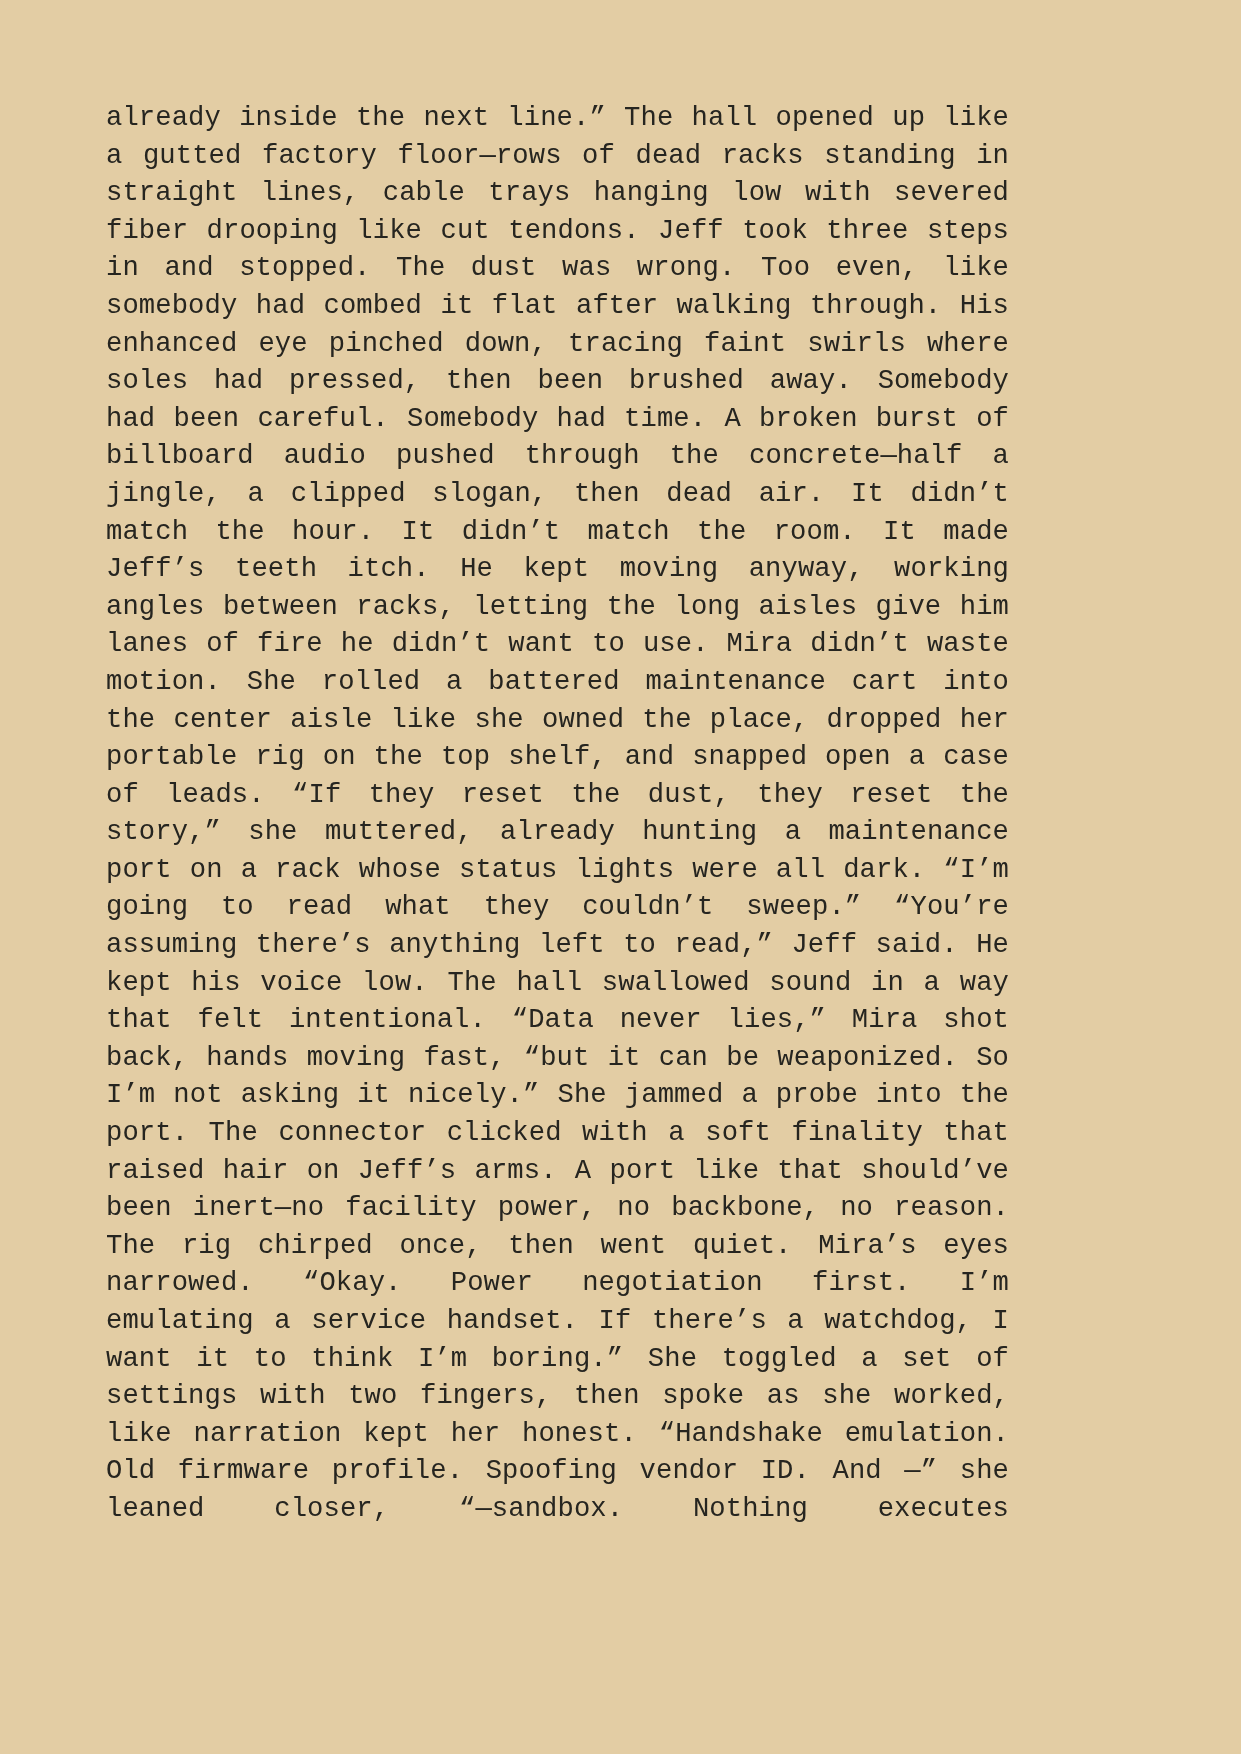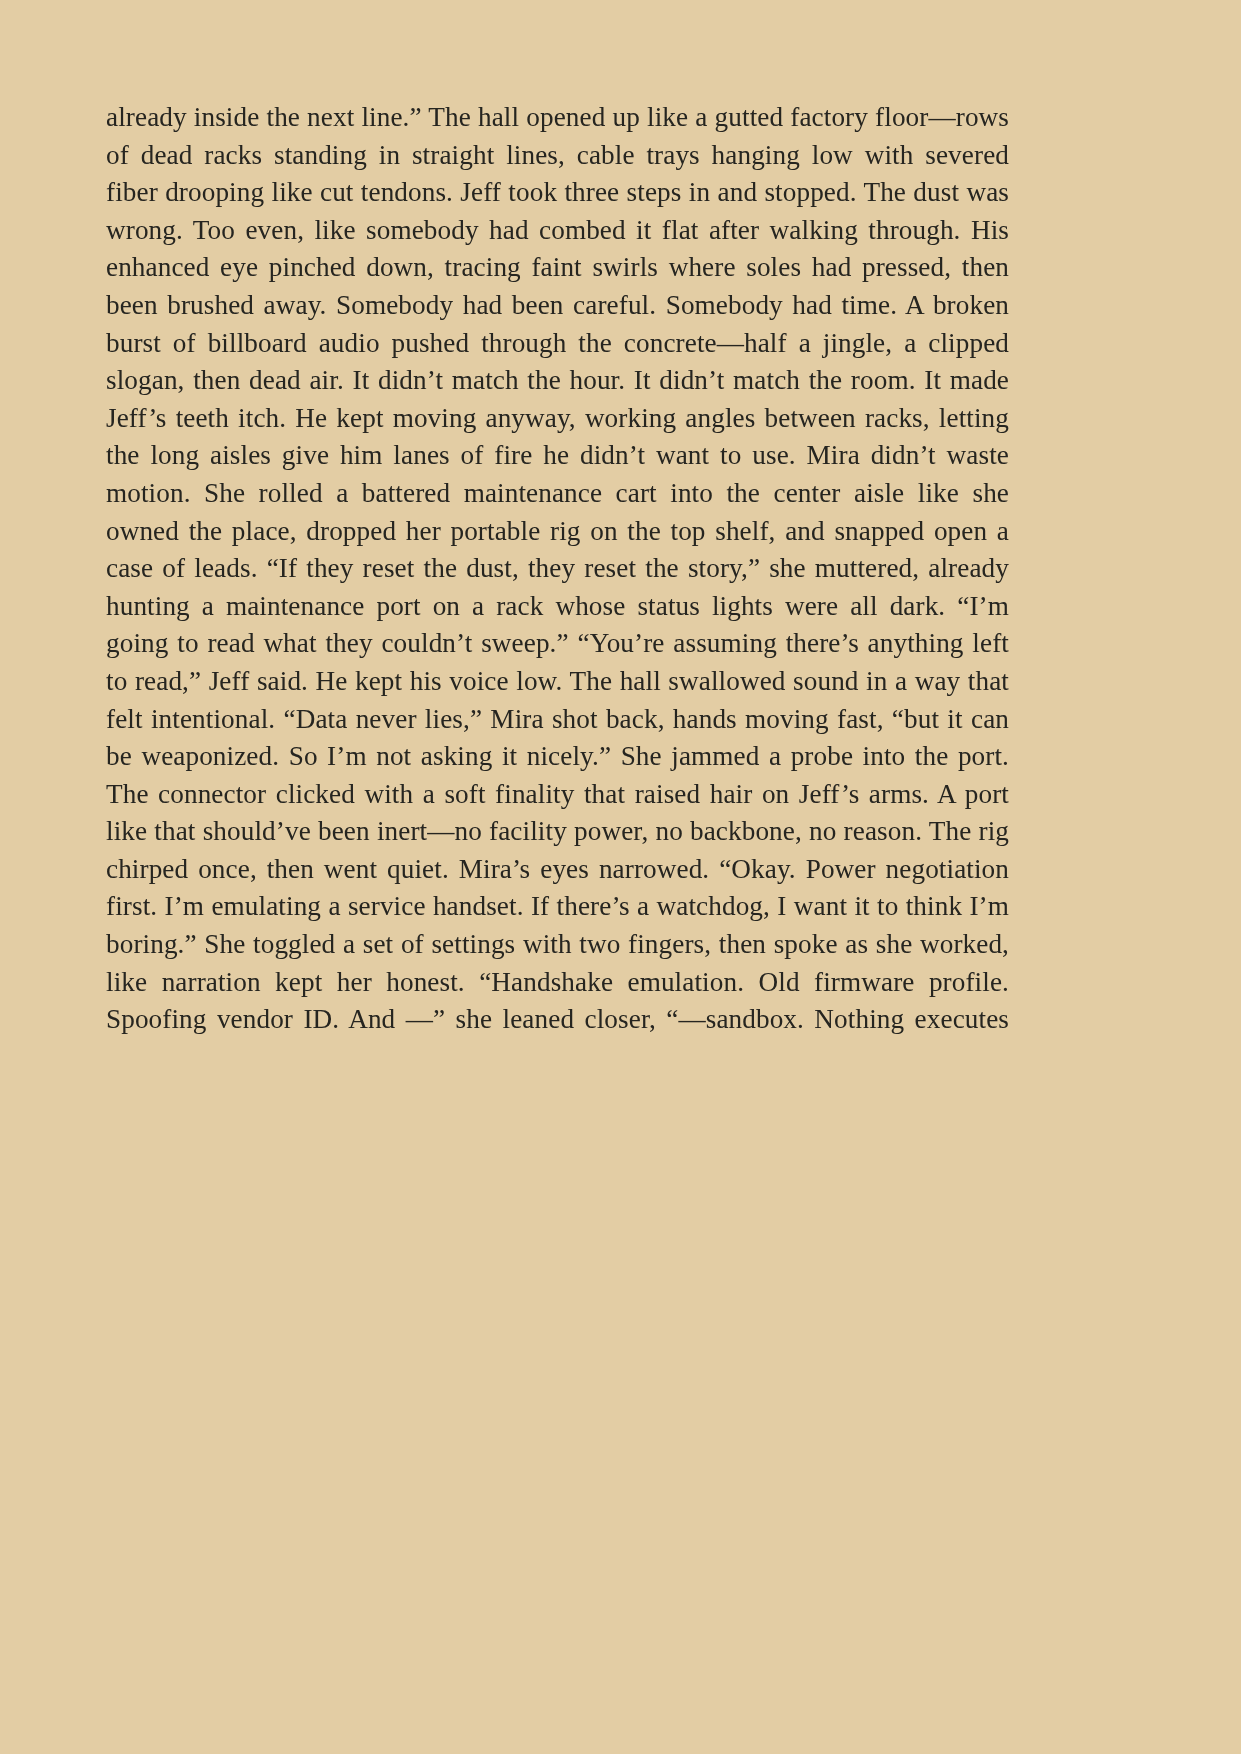--- a/index.html
+++ b/index.html
@@ -22,21 +22,21 @@
   }
   .text-column {
     position: absolute;
     left: 106px;
     top: 99px;
     width: 903px;
     box-sizing: border-box;
   }
   .body-paragraph {
     margin: 0;
-    font-family: Liberation Serif, serif;
+    font-family: Liberation Mono, monospace;
     font-size: 27.2px;
     line-height: 37.6px;
     color: #262520;
     text-align: justify;
     text-justify: inter-word;
     letter-spacing: 0.1px;
     word-spacing: 0.2px;
     hyphens: none;
     -webkit-hyphens: none;
   }

